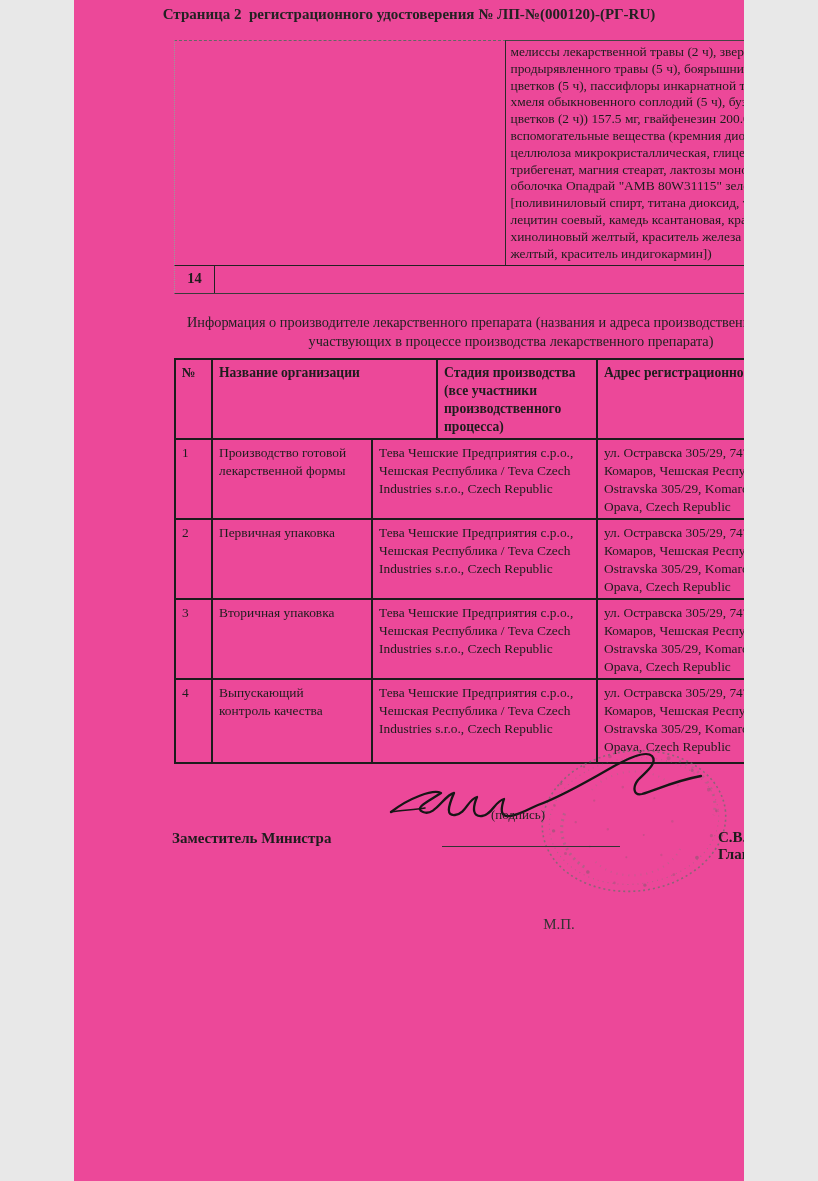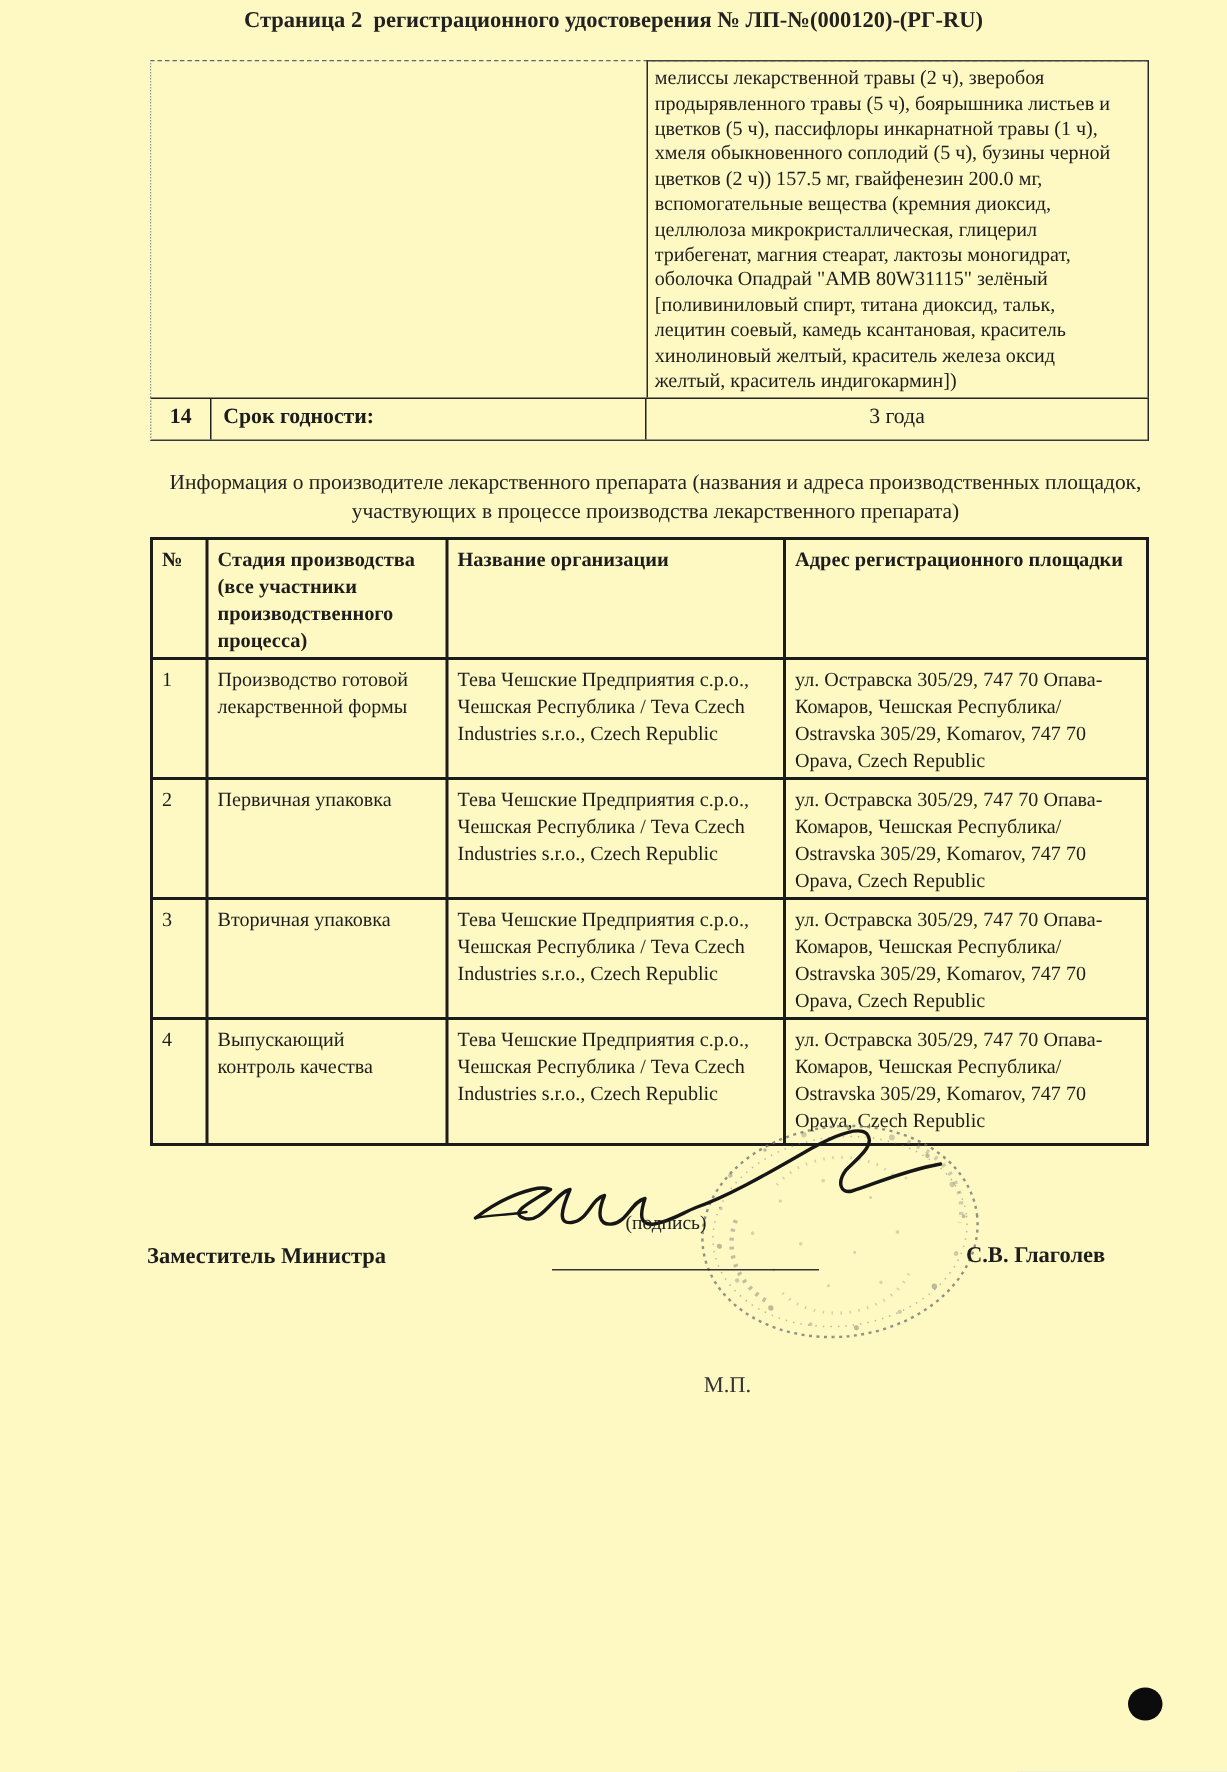--- a/index.html
+++ b/index.html
@@ -1,18 +1,18 @@
 <!DOCTYPE html>
 <html><head>
 <meta charset="utf-8">
 <style>
   html,body { margin:0; padding:0; background:#e8e8e8; }
   .page {
-    position:relative; width:818px; height:1181px; margin:0 auto;
-    background:#fef9c3; overflow:hidden;
+    position:relative; width:670px; height:1181px; margin:0 auto;
+    background:#ec4899; overflow:hidden;
     font-family:"Liberation Serif", serif; color:#1d1d1d;
   }
   .abs { position:absolute; }
   .ml { white-space:pre-line; }
   .pw { white-space:pre-wrap; }
   .b { font-weight:bold; }
 
   
   .doc-header {
     left:0; top:6px; width:100%; text-align:center;
@@ -103,36 +103,34 @@
 целлюлоза микрокристаллическая, глицерил
 трибегенат, магния стеарат, лактозы моногидрат,
 оболочка Опадрай "АМВ 80W31115" зелёный
 [поливиниловый спирт, титана диоксид, тальк,
 лецитин соевый, камедь ксантановая, краситель
 хинолиновый желтый, краситель железа оксид
 желтый, краситель индигокармин])</div>
     </div>
     <div class="t1-rowB">
       <div class="t1-b-num b">14</div>
-      <div class="t1-b-label b">Срок годности:</div>
-      <div class="t1-b-value">3 года</div>
     </div>
   </div>
 
   <div class="abs note ml">Информация о производителе лекарственного препарата (названия и адреса производственных площадок,
 участвующих в процессе производства лекарственного препарата)</div>
 
   <div class="abs t2">
     <div class="t2-row h-head">
       <div class="c w-num head">№</div>
+      <div class="c w-org head">Название организации</div>
       <div class="c w-stage head ml">Стадия производства
 (все участники
 производственного
 процесса)</div>
-      <div class="c w-org head">Название организации</div>
       <div class="c w-addr head">Адрес регистрационного площадки</div>
     </div>
 
     <div class="t2-row h-r1">
       <div class="c w-num">1</div>
       <div class="c w-stage ml">Производство готовой
 лекарственной формы</div>
       <div class="c w-org ml">Тева Чешские Предприятия с.р.о.,
 Чешская Республика / Teva Czech
 Industries s.r.o., Czech Republic</div>

